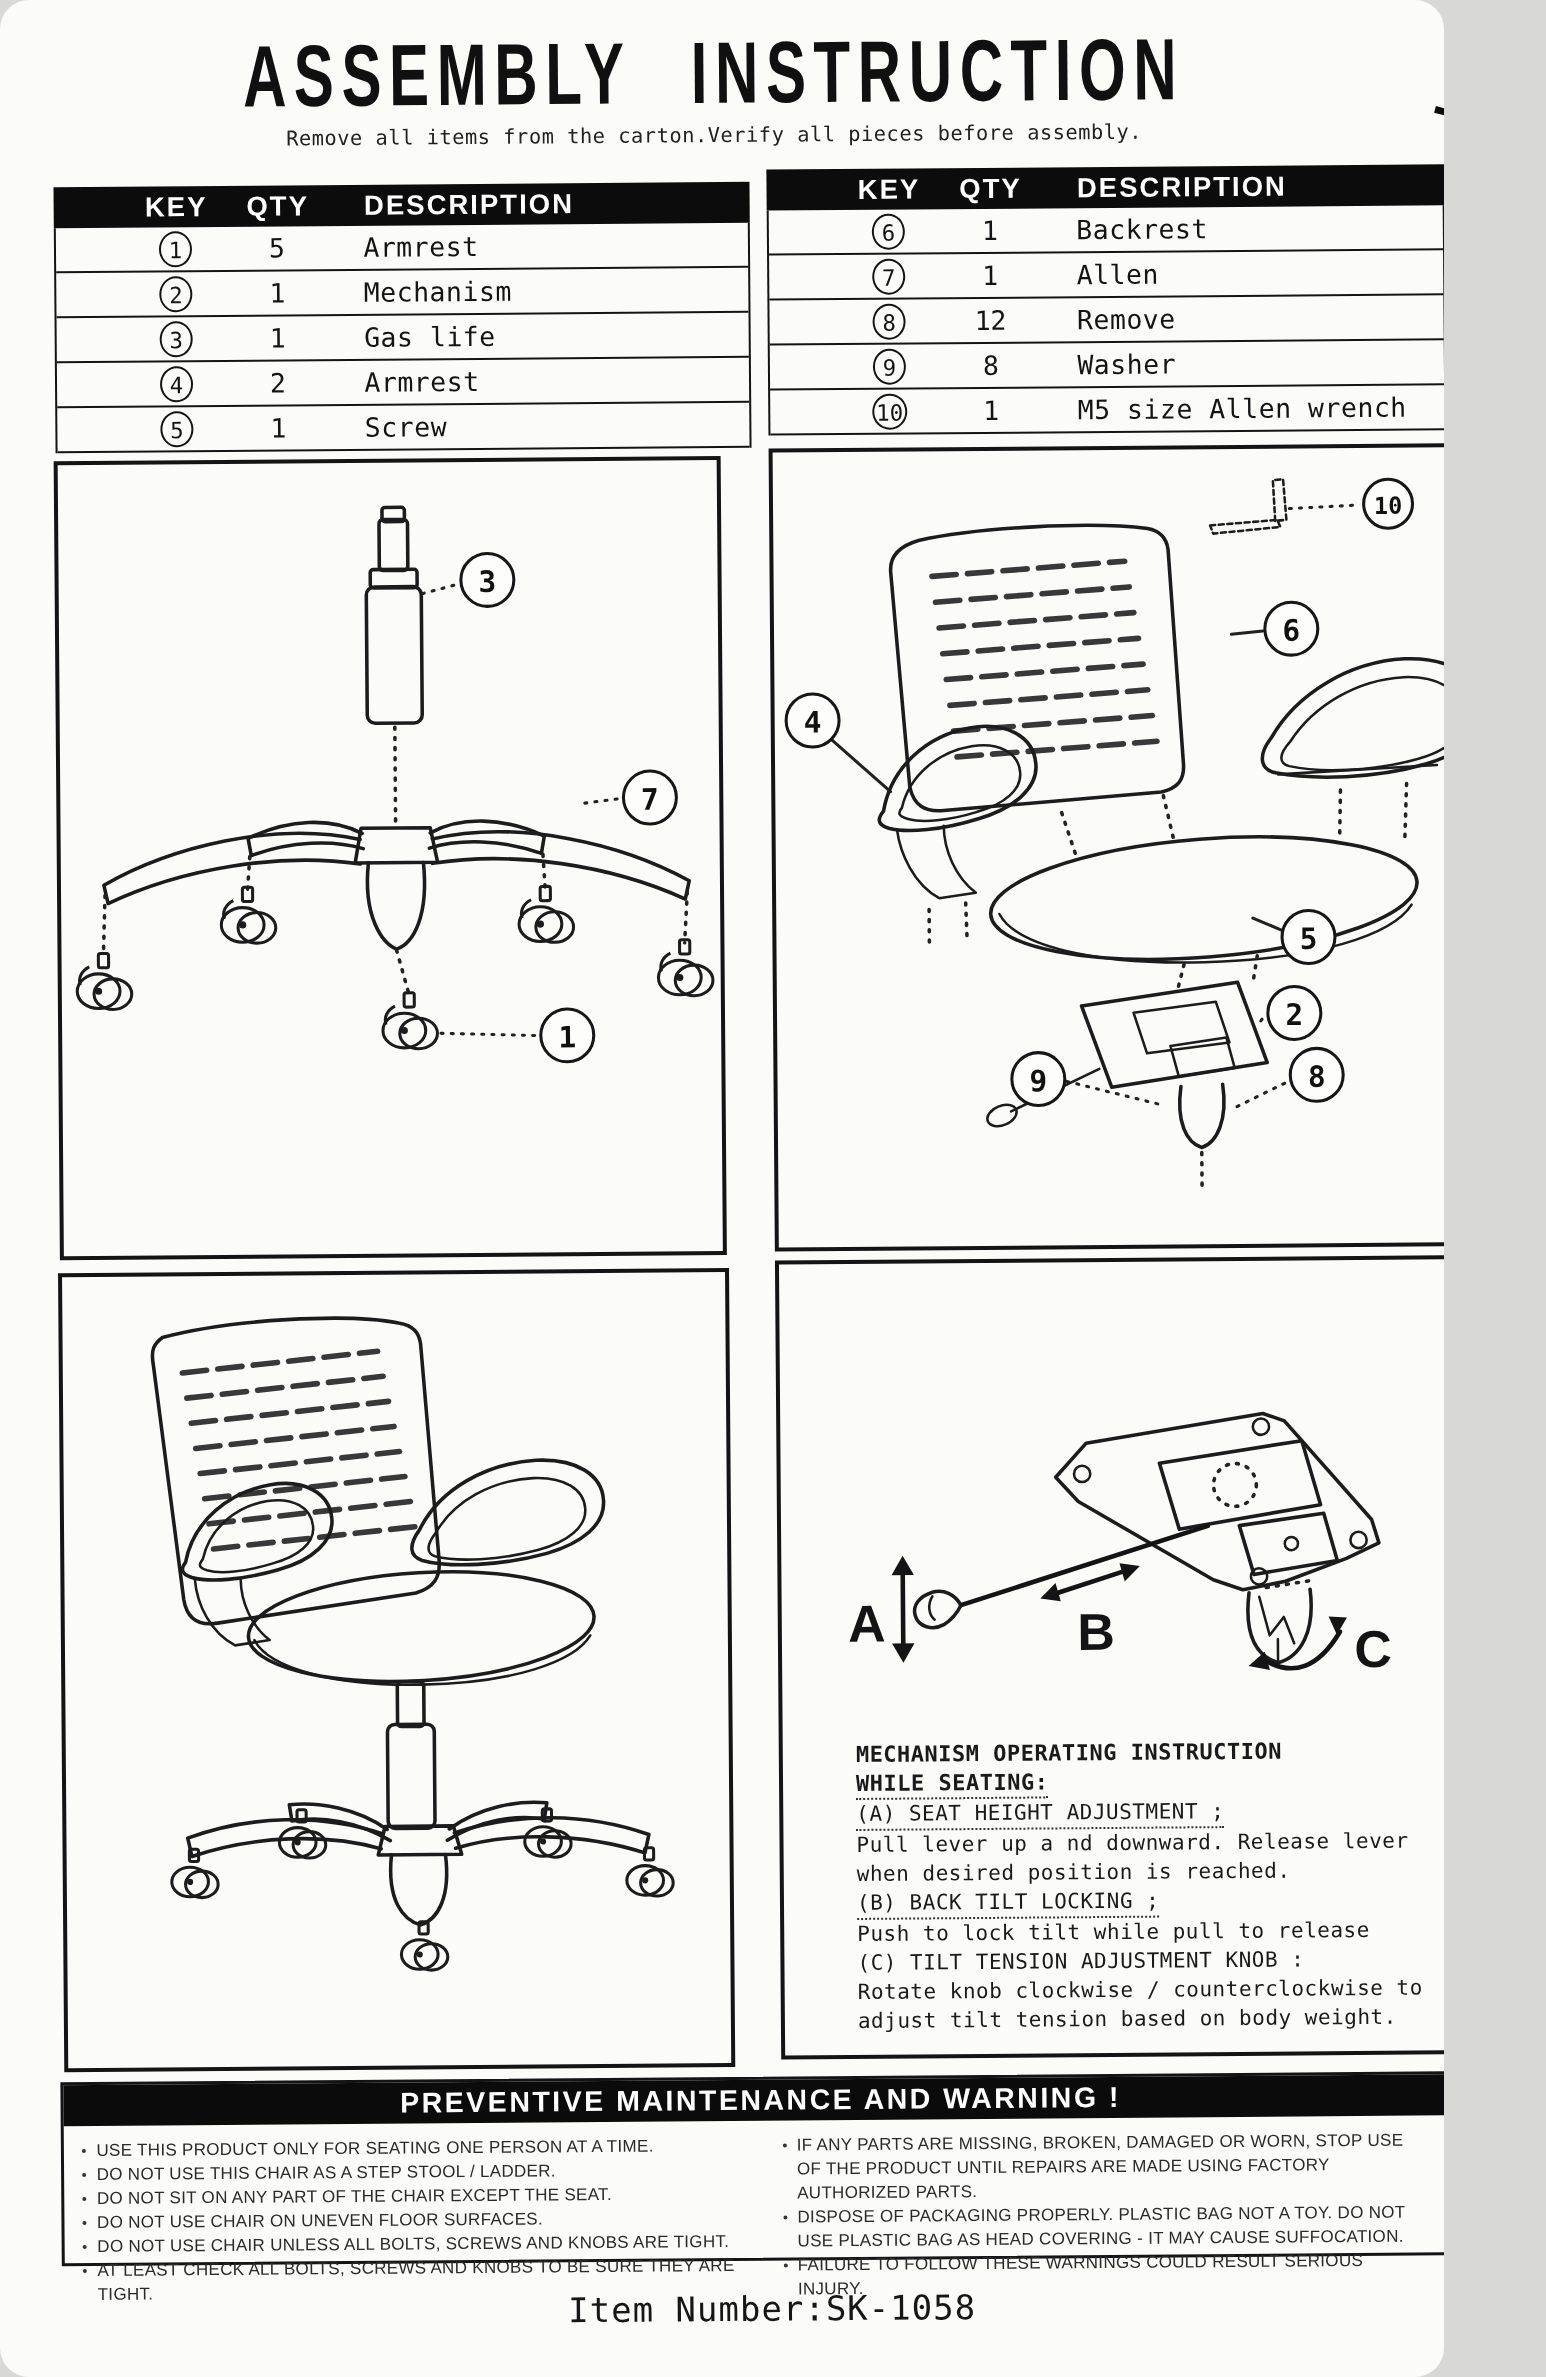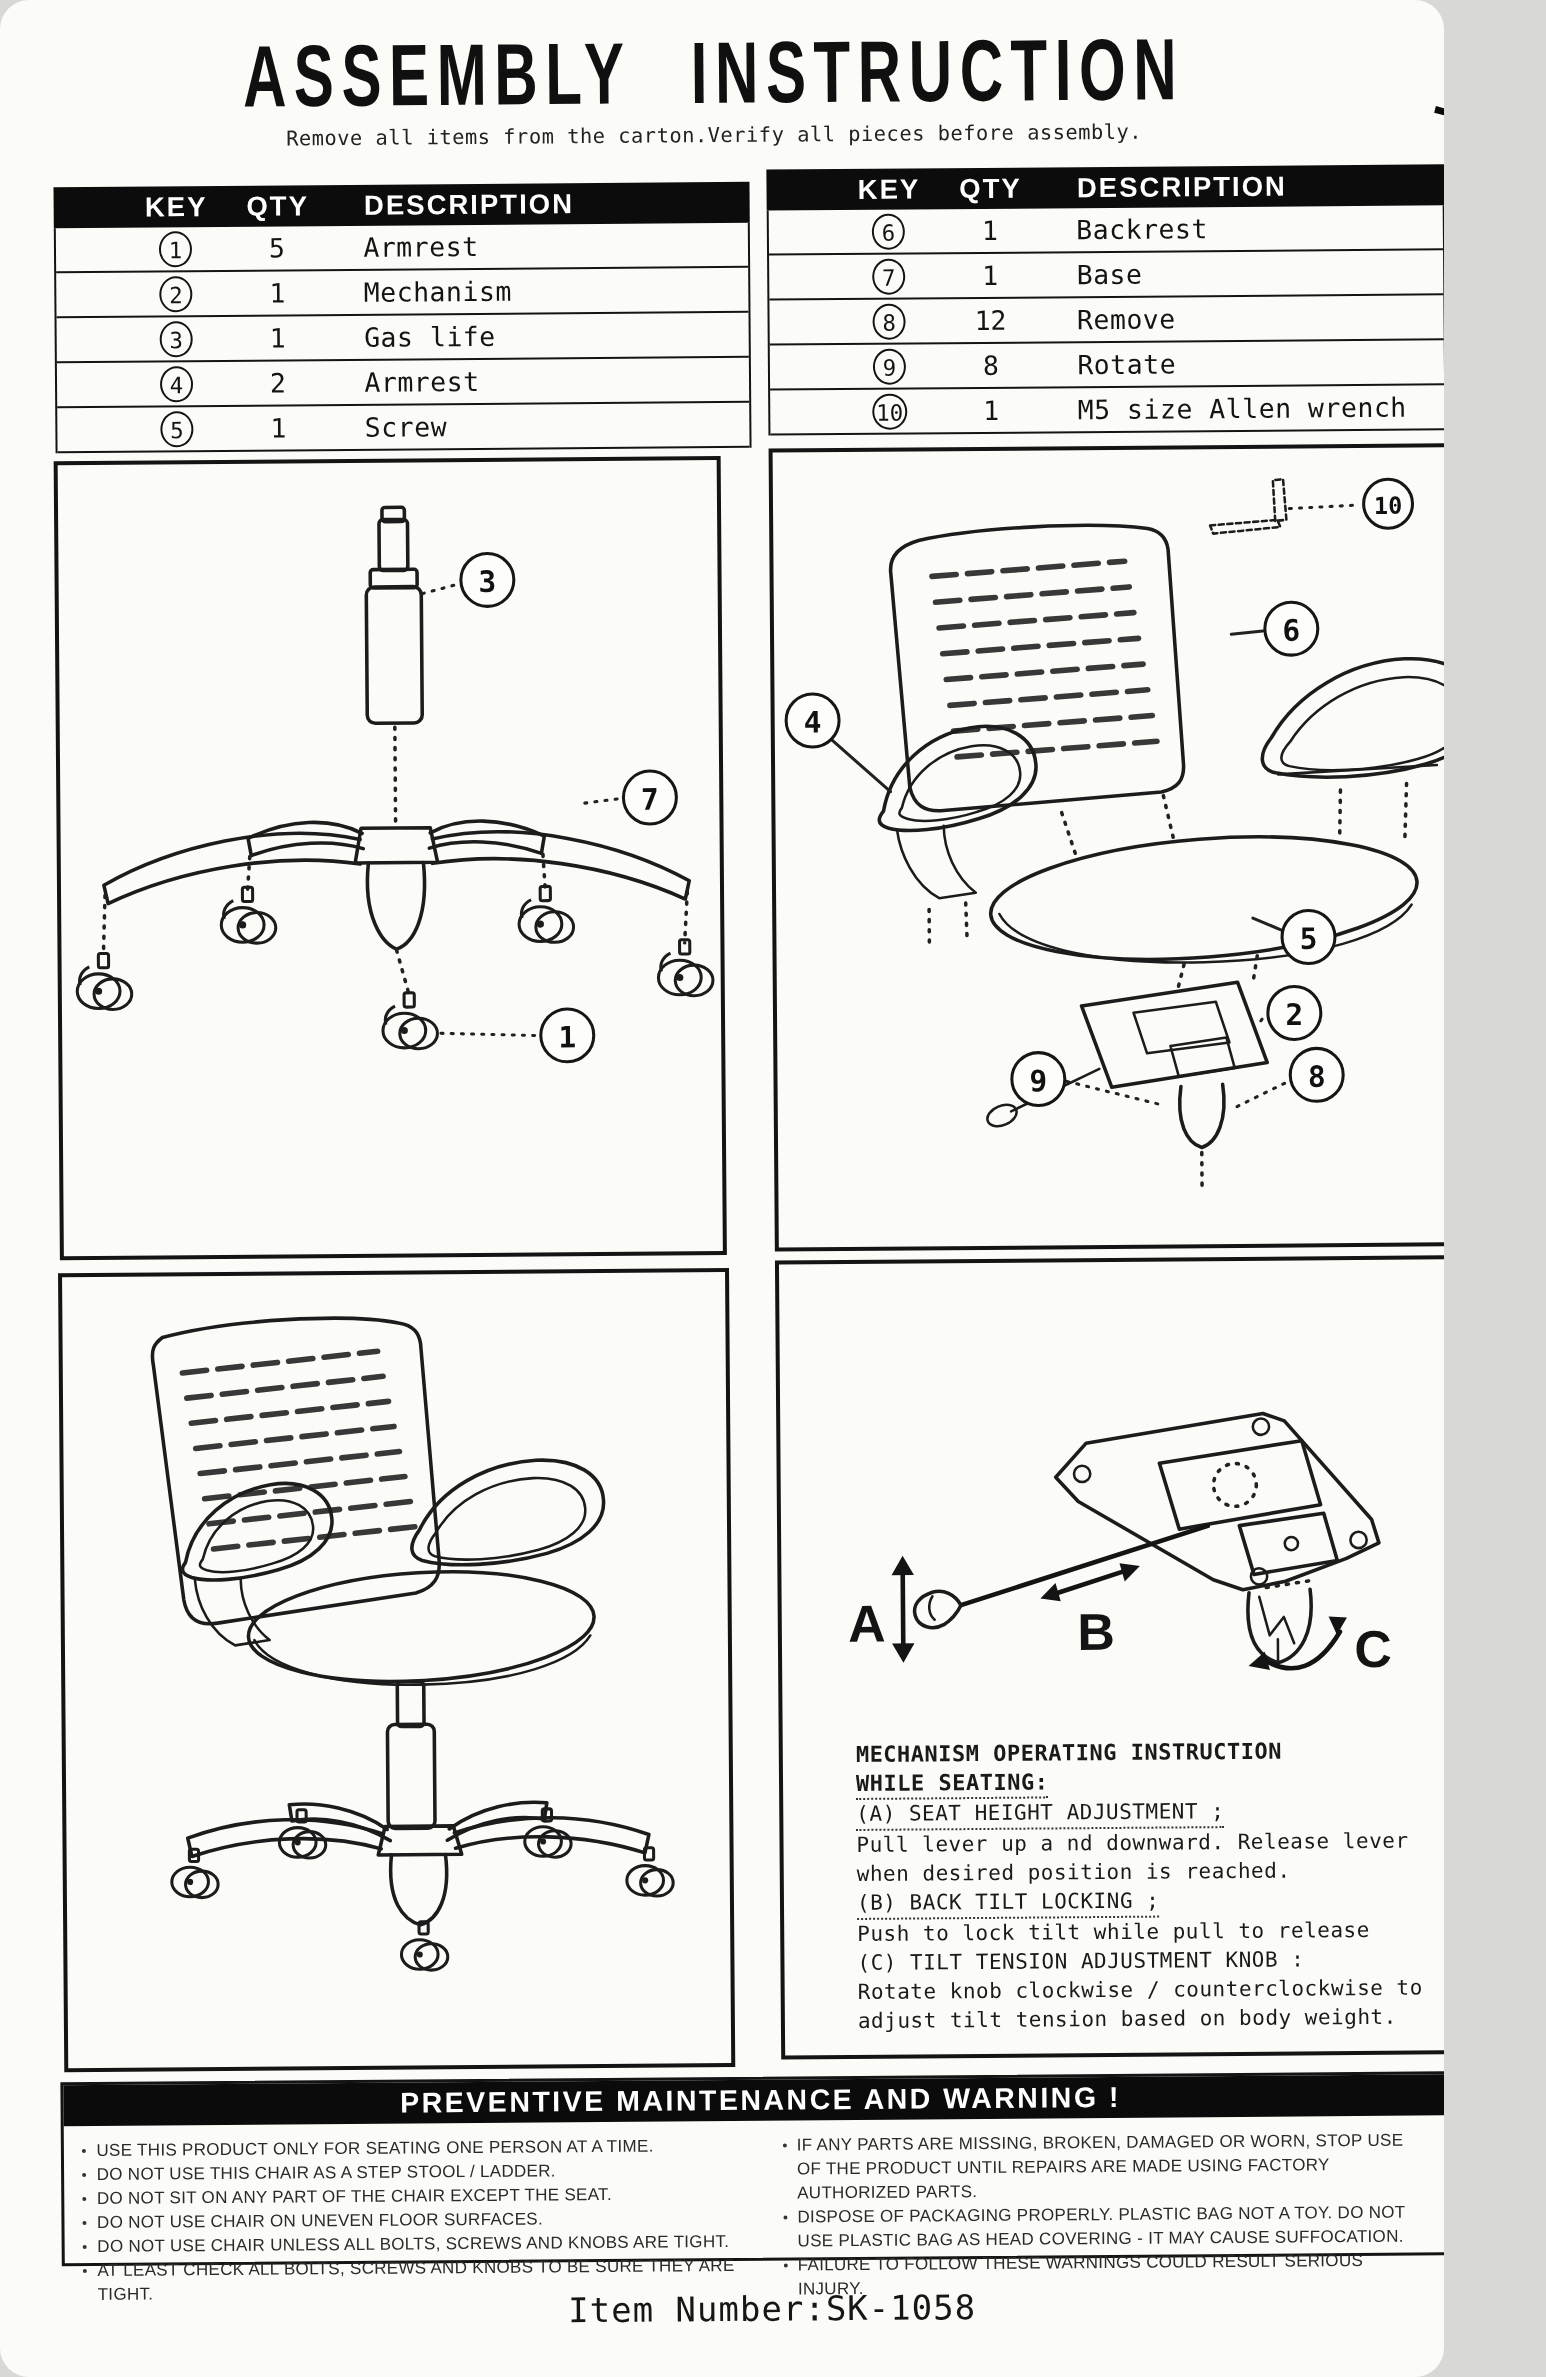--- a/index.html
+++ b/index.html
@@ -141,35 +141,35 @@
               <span class="circle-num">6</span>
             </span>
         <span class="cell-qty">1</span>
         <span class="cell-desc">Backrest</span>
       </div>
       <div class="trow">
         <span class="cell-key">
               <span class="circle-num">7</span>
             </span>
         <span class="cell-qty">1</span>
-        <span class="cell-desc">Base</span>
+        <span class="cell-desc">Allen</span>
       </div>
       <div class="trow">
         <span class="cell-key">
               <span class="circle-num">8</span>
             </span>
         <span class="cell-qty">12</span>
         <span class="cell-desc">Remove</span>
       </div>
       <div class="trow">
         <span class="cell-key">
               <span class="circle-num">9</span>
             </span>
         <span class="cell-qty">8</span>
-        <span class="cell-desc">Rotate</span>
+        <span class="cell-desc">Washer</span>
       </div>
       <div class="trow">
         <span class="cell-key">
               <span class="circle-num">10</span>
             </span>
         <span class="cell-qty">1</span>
         <span class="cell-desc">M5 size Allen wrench</span>
       </div>
     </div>
   </div>

